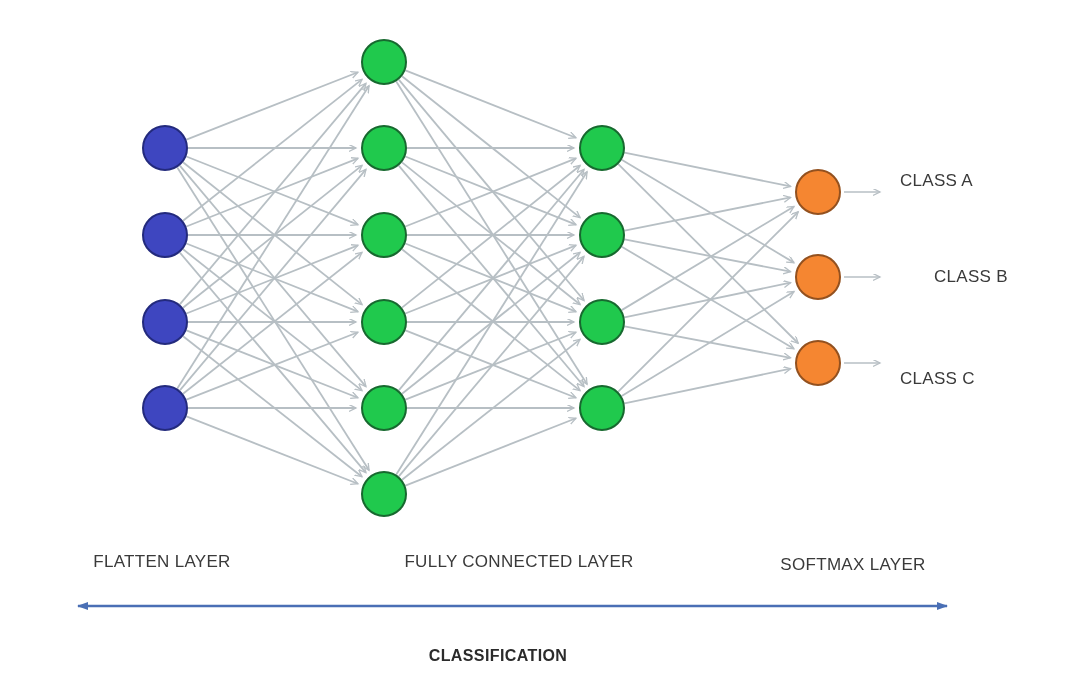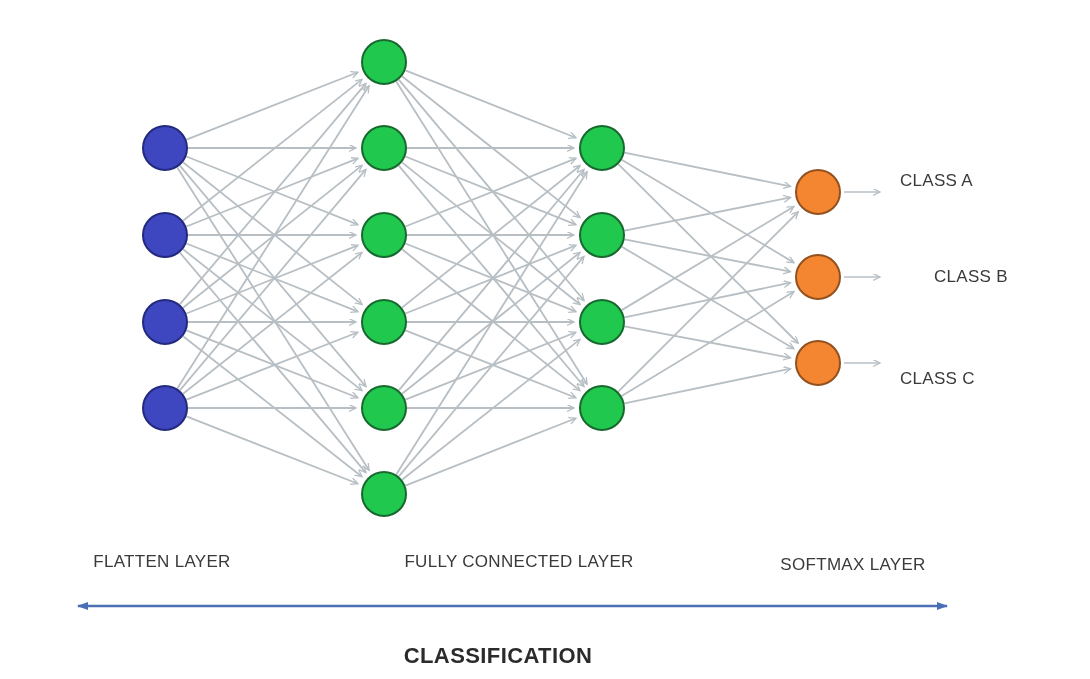--- a/index.html
+++ b/index.html
@@ -33,21 +33,21 @@
     position: absolute;
     transform: translateY(-50%);
     font-size: 17px;
     color: #3a3a3a;
     letter-spacing: 0.3px;
     white-space: nowrap;
   }
   .caption {
     position: absolute;
     transform: translate(-50%, -50%);
-    font-size: 22px;
+    font-size: 16px;
     font-weight: bold;
     color: #2b2b2b;
     letter-spacing: 0.4px;
     white-space: nowrap;
   }
 </style>
 </head>
 <body>
 
 <div class="canvas">

